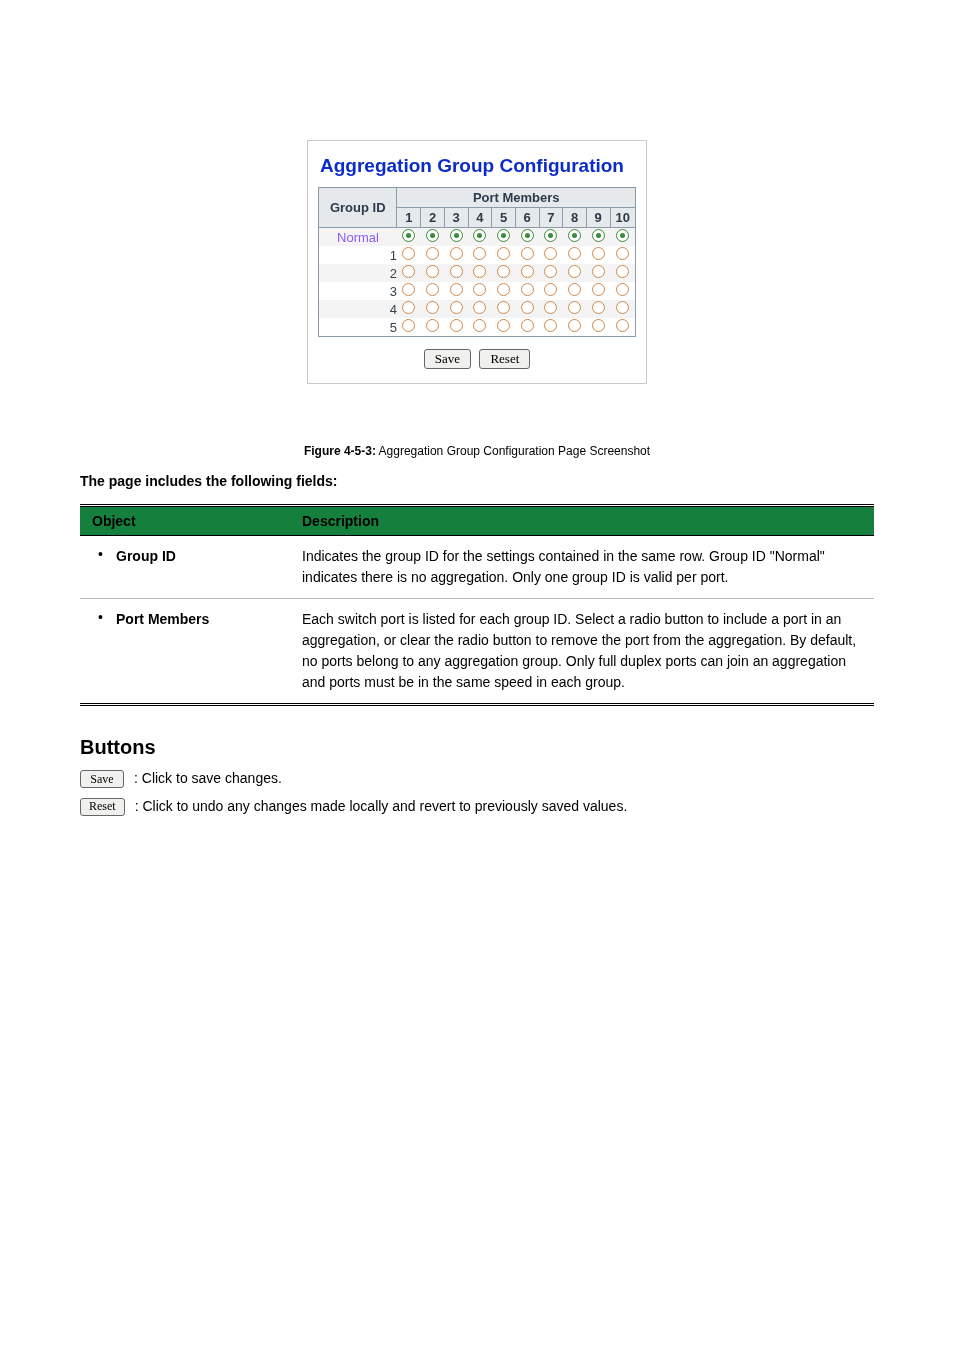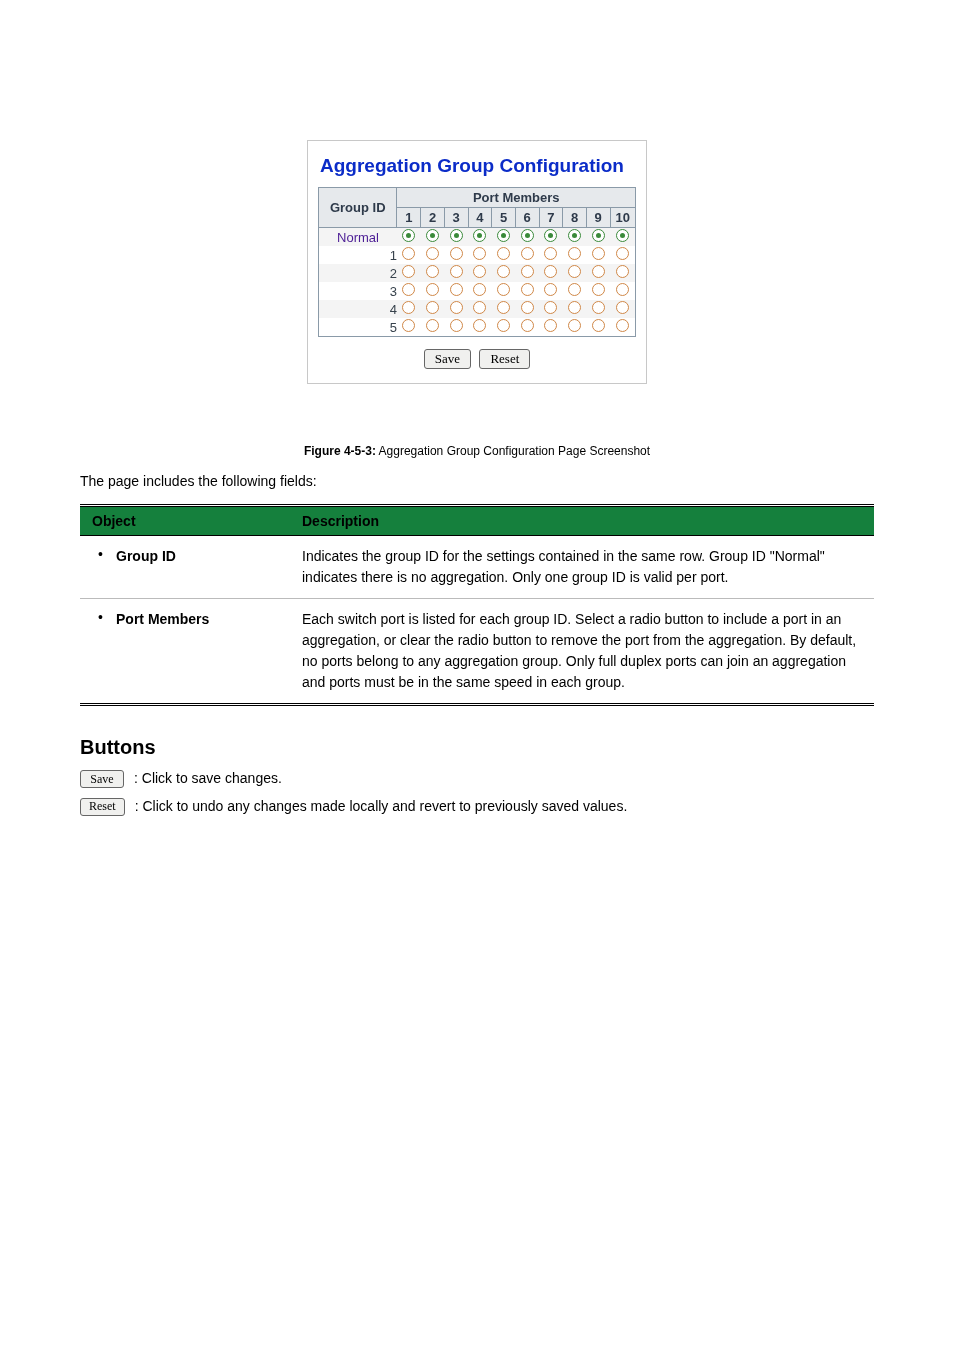--- a/index.html
+++ b/index.html
@@ -57,21 +57,21 @@
     font-weight: bold;
     border: 1px solid #8a9aa8;
     width: 26px;
   }
   .config-table td.group-label {
     font-weight: normal;
     color: #37424c;
     padding-right: 8px;
     text-align: right;
   }
-  .config-table tr.row-normal td.group-label { color:#4c1d95; text-align:center; }
+  .config-table tr.row-normal td.group-label { color:#8b5cf6; text-align:center; }
   .config-table tr.data-row td {
     padding: 1px 0;
   }
   .config-table tr.data-row:nth-child(odd) td {
     background: #f4f4f4;
   }
   .config-table tr.data-row:nth-child(even) td {
     background: #ffffff;
   }
 
@@ -113,20 +113,21 @@
     display: inline-flex;
     align-items: center;
     justify-content: center;
   }
 
   
   .para {
     font-size: 14px;
     margin: 14px 0;
     line-height: 1.3;
+    font-weight: bold;
   }
 
   
   .desc-wrapper { padding: 0 0; }
   .desc-table {
     width: 100%;
     border-collapse: collapse;
     margin-top: 6px;
   }
   .desc-table thead th {

